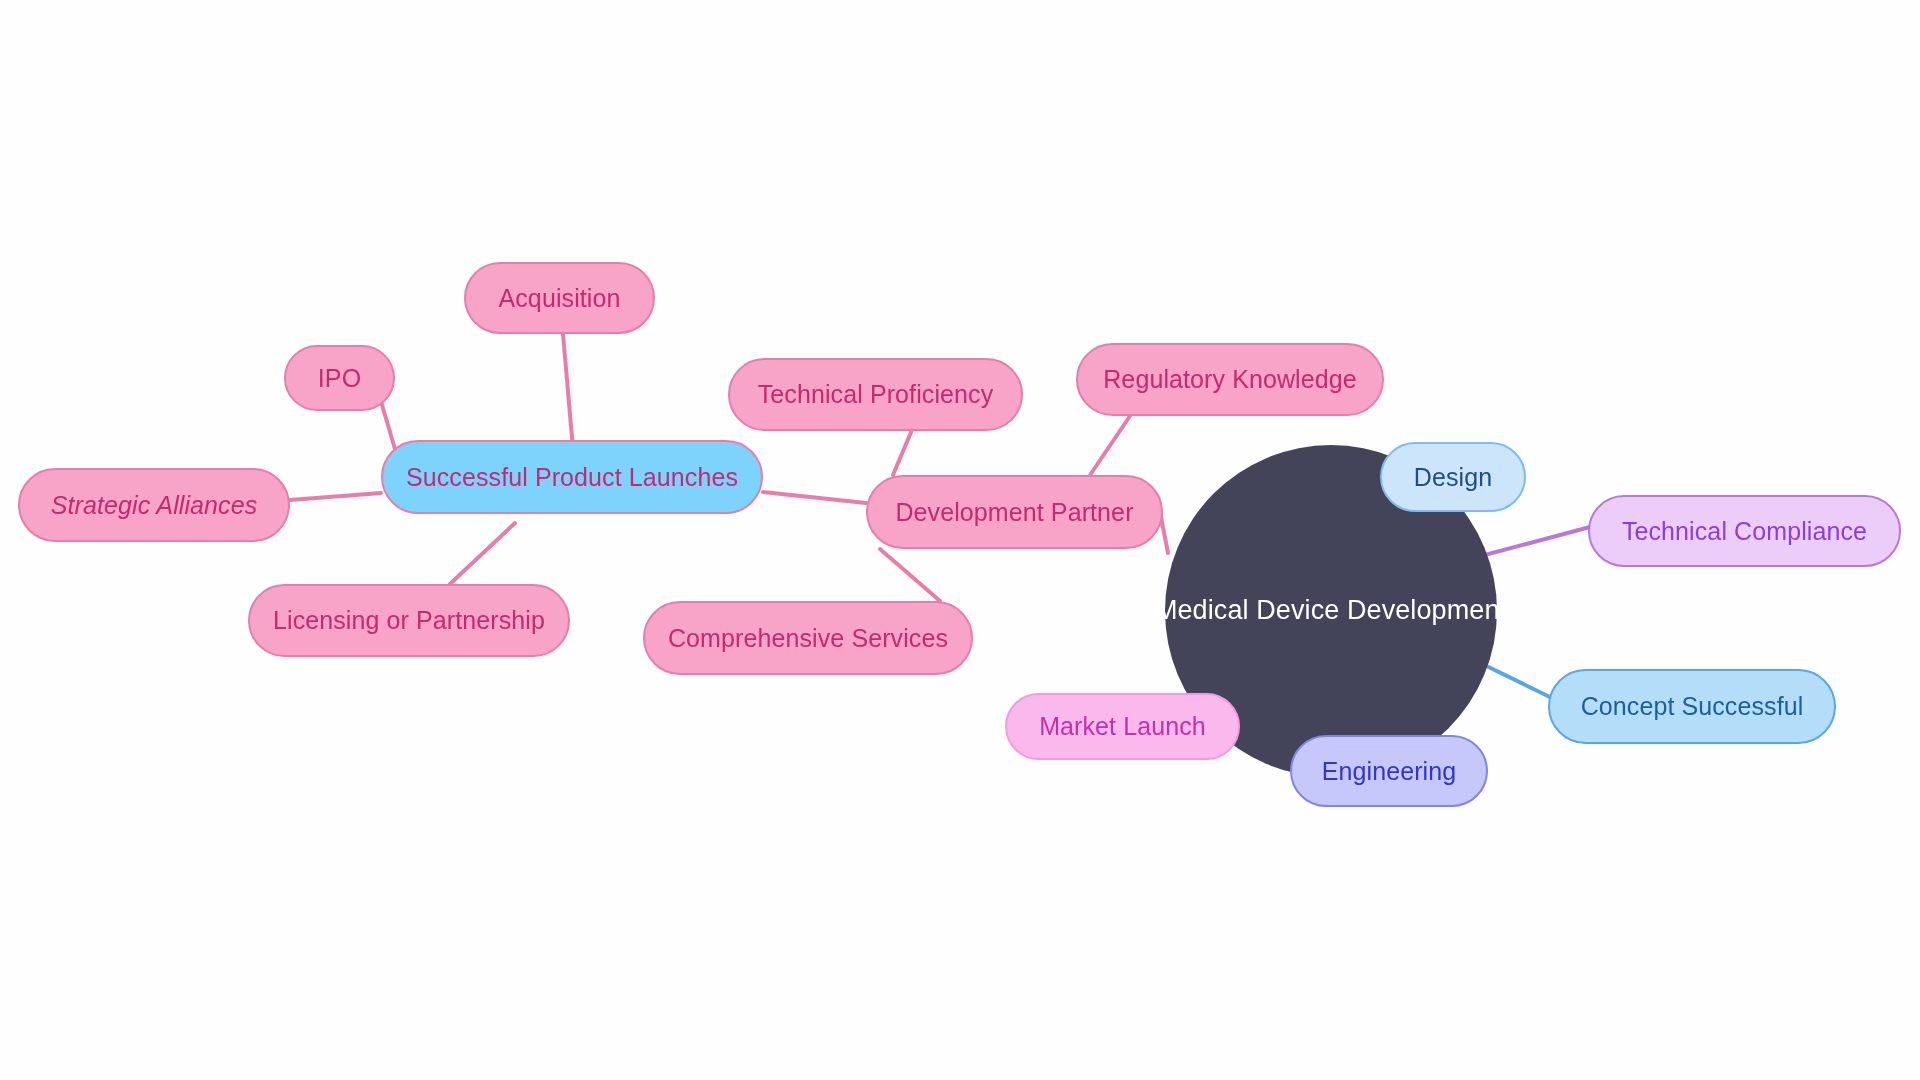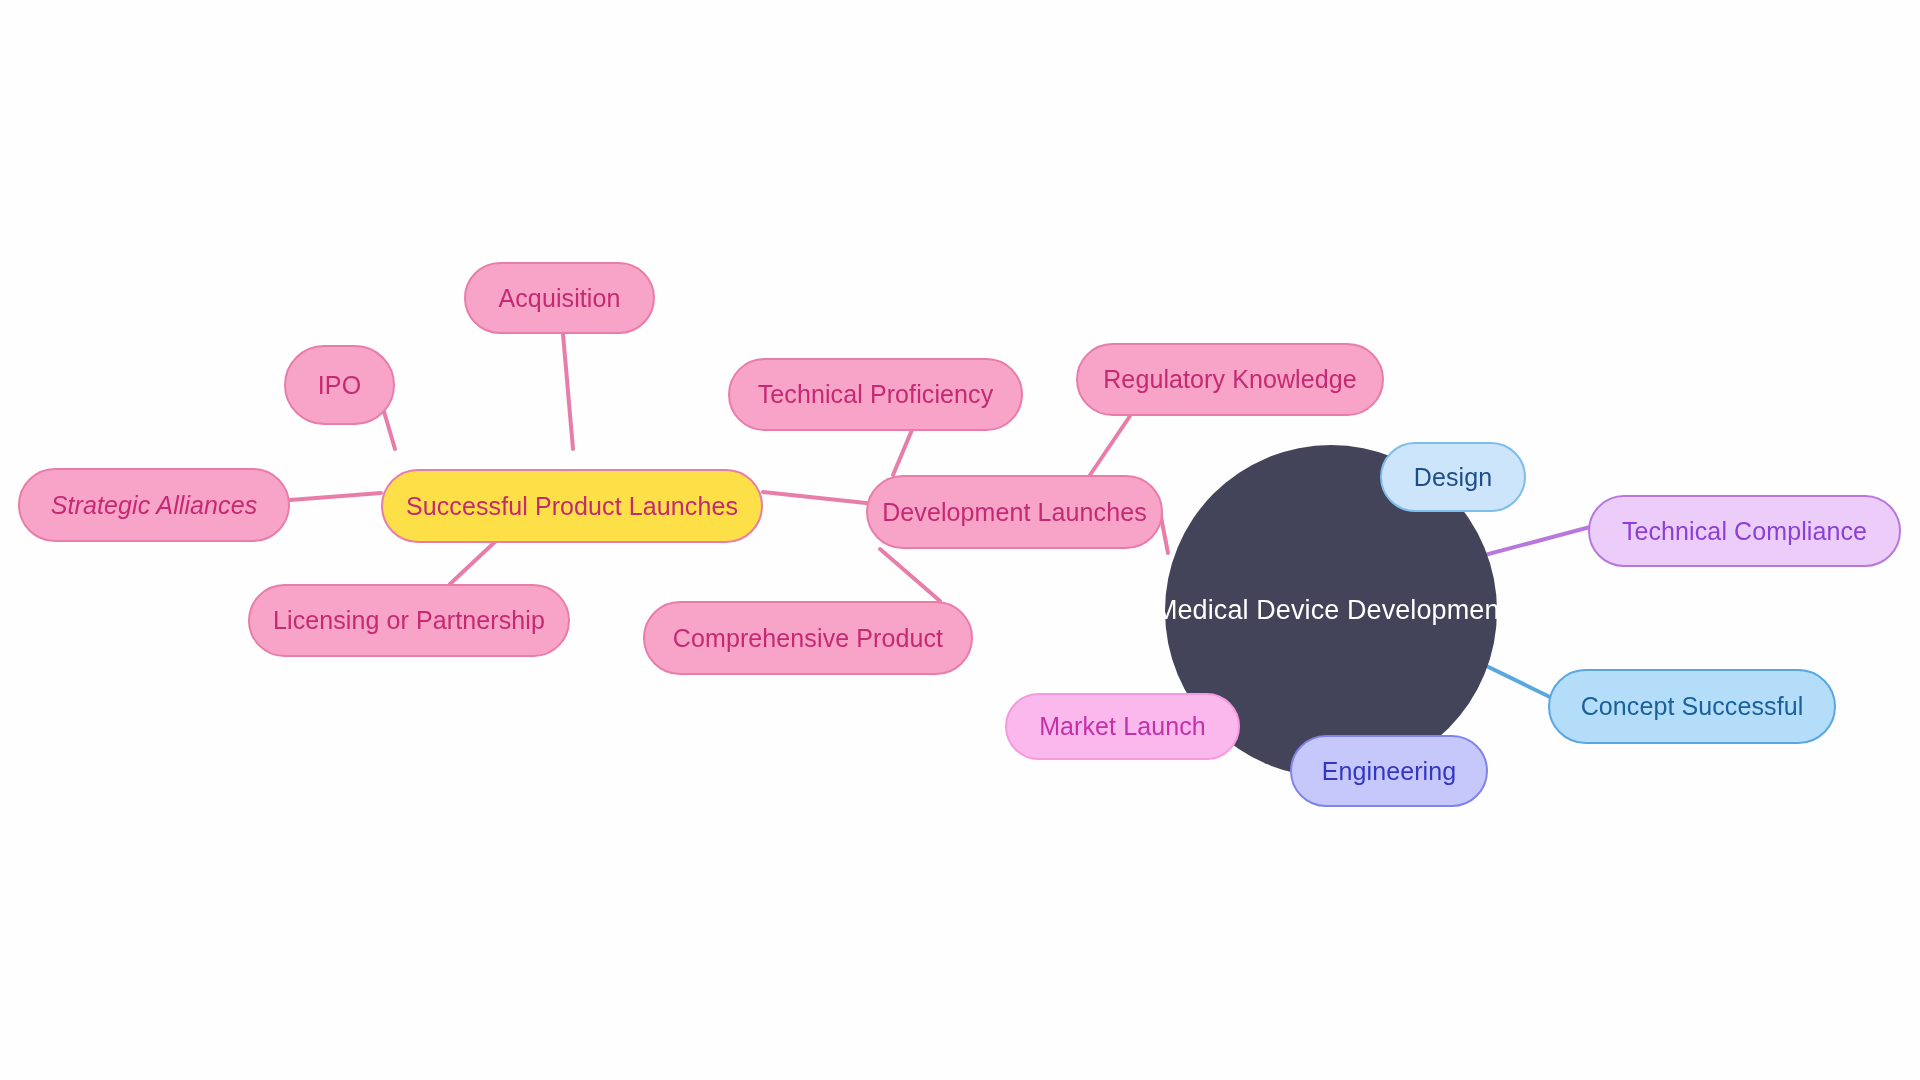--- a/index.html
+++ b/index.html
@@ -94,35 +94,35 @@
       <div class="node rounded" style="left: 1548px; top: 669px; width: 288px; height: 75px; background: rgb(179, 221, 249); border-color: rgb(89, 167, 224);">
         <span class="node-label" style="color: rgb(27, 96, 153);">Concept Successful</span>
       </div>
       <div class="node rounded" style="left: 1290px; top: 735px; width: 198px; height: 72px; background: rgb(198, 200, 251); border-color: rgb(129, 131, 232);">
         <span class="node-label" style="color: rgb(51, 54, 196);">Engineering</span>
       </div>
       <div class="node rounded" style="left: 1005px; top: 693px; width: 235px; height: 67px; background: rgb(251, 184, 236); border-color: rgb(245, 154, 222);">
         <span class="node-label" style="color: rgb(197, 48, 169);">Market Launch</span>
       </div>
       <div class="node rounded" style="left: 866px; top: 475px; width: 297px; height: 74px; background: rgb(248, 163, 200); border-color: rgb(232, 125, 170);">
-        <span class="node-label" style="color: rgb(196, 42, 114);">Development Launches</span>
+        <span class="node-label" style="color: rgb(196, 42, 114);">Development Partner</span>
       </div>
       <div class="node rounded" style="left: 728px; top: 326px; width: 295px; height: 73px; background: rgb(248, 163, 200); border-color: rgb(232, 125, 170); margin-top: 32px;">
         <span class="node-label" style="color: rgb(196, 42, 114);">Technical Proficiency</span>
       </div>
       <div class="node rounded" style="left: 1076px; top: 343px; width: 308px; height: 73px; background: rgb(248, 163, 200); border-color: rgb(232, 125, 170);">
         <span class="node-label" style="color: rgb(196, 42, 114);">Regulatory Knowledge</span>
       </div>
       <div class="node rounded" style="left: 643px; top: 601px; width: 330px; height: 74px; background: rgb(248, 163, 200); border-color: rgb(232, 125, 170);">
-        <span class="node-label" style="color: rgb(196, 42, 114);">Comprehensive Product</span>
+        <span class="node-label" style="color: rgb(196, 42, 114);">Comprehensive Services</span>
       </div>
-      <div class="node rounded" style="left: 381px; top: 469px; width: 382px; height: 74px; background: #fde047; border-color: rgb(232, 125, 170);">
+      <div class="node rounded" style="left: 381px; top: 440px; width: 382px; height: 74px; background: #7dd3fc; border-color: rgb(232, 125, 170);">
         <span class="node-label" style="color: rgb(196, 42, 114);">Successful Product Launches</span>
       </div>
-      <div class="node rounded" style="left: 284px; top: 345px; width: 111px; height: 80px; background: rgb(248, 163, 200); border-color: rgb(232, 125, 170);">
+      <div class="node rounded" style="left: 284px; top: 345px; width: 111px; height: 66px; background: rgb(248, 163, 200); border-color: rgb(232, 125, 170);">
         <span class="node-label" style="color: rgb(196, 42, 114);">IPO</span>
       </div>
       <div class="node rounded" style="left: 464px; top: 262px; width: 191px; height: 72px; background: rgb(248, 163, 200); border-color: rgb(232, 125, 170);">
         <span class="node-label" style="color: rgb(196, 42, 114);">Acquisition</span>
       </div>
       <div class="node rounded" style="left: 18px; top: 468px; width: 272px; height: 74px; background: rgb(248, 163, 200); border-color: rgb(232, 125, 170);">
         <span class="node-label" style="color: rgb(196, 42, 114); font-style: italic;">Strategic Alliances</span>
       </div>
       <div class="node rounded" style="left: 248px; top: 584px; width: 322px; height: 73px; background: rgb(248, 163, 200); border-color: rgb(232, 125, 170);">
         <span class="node-label" style="color: rgb(196, 42, 114);">Licensing or Partnership</span>

